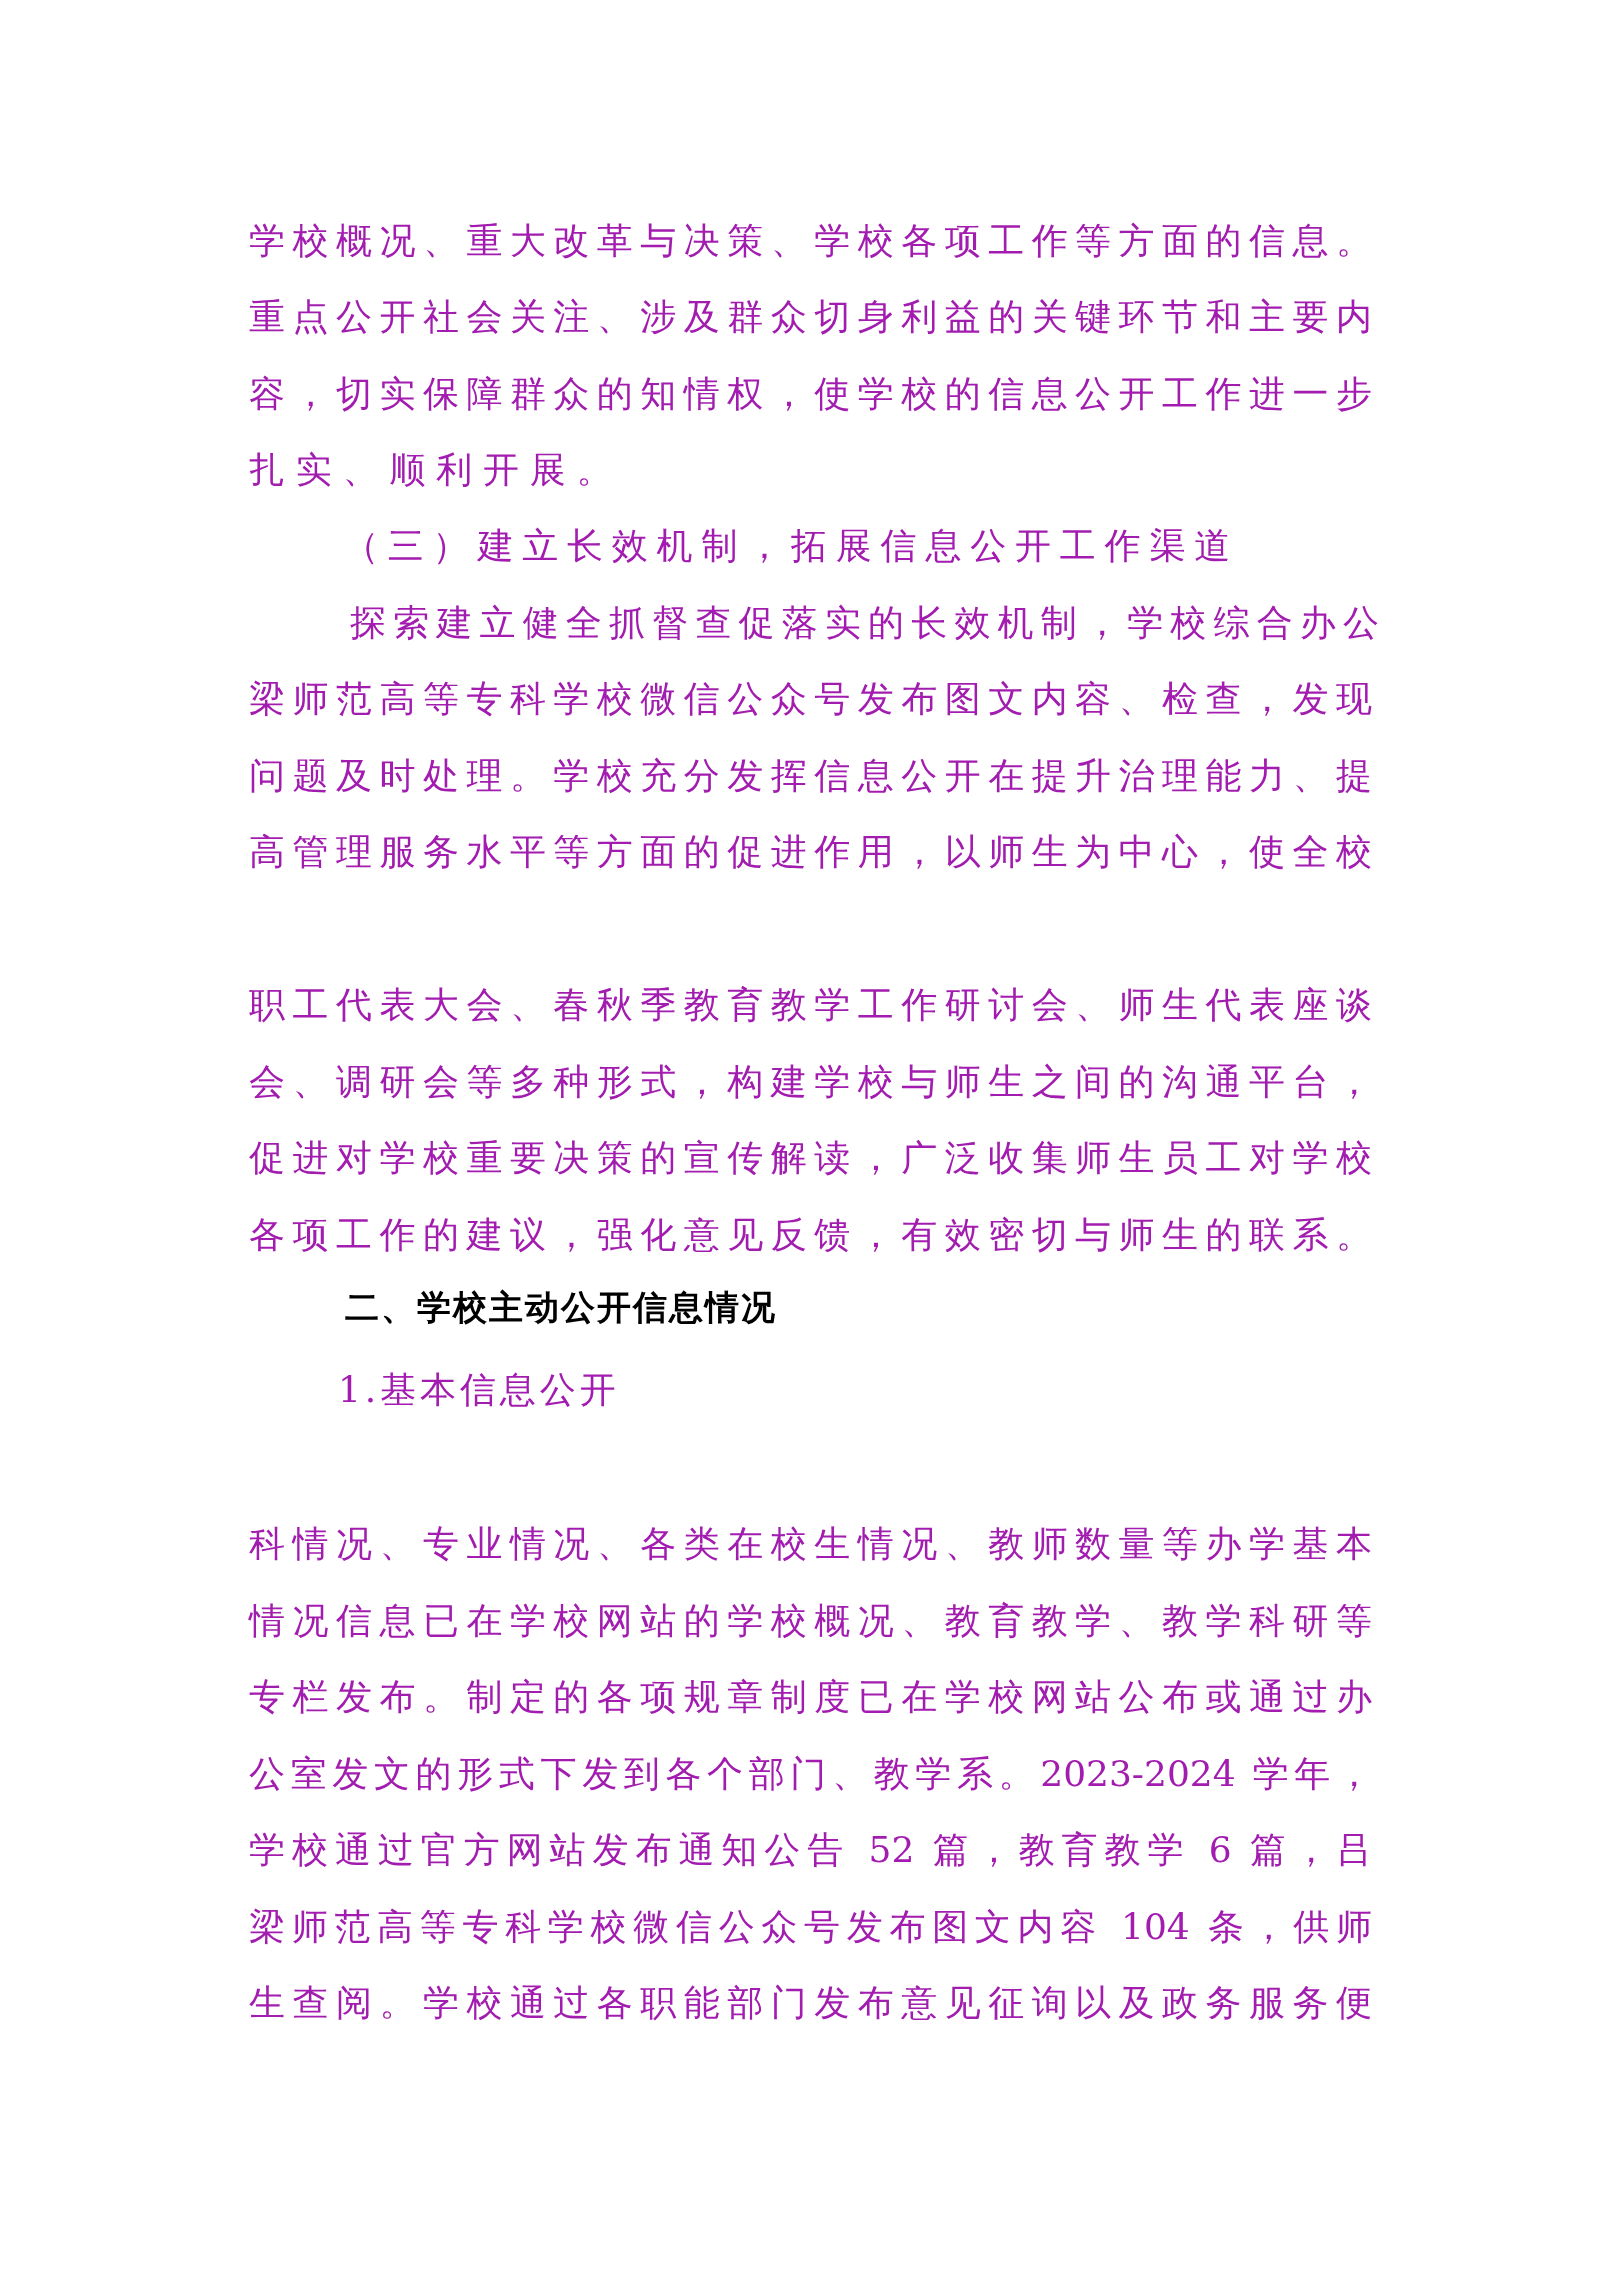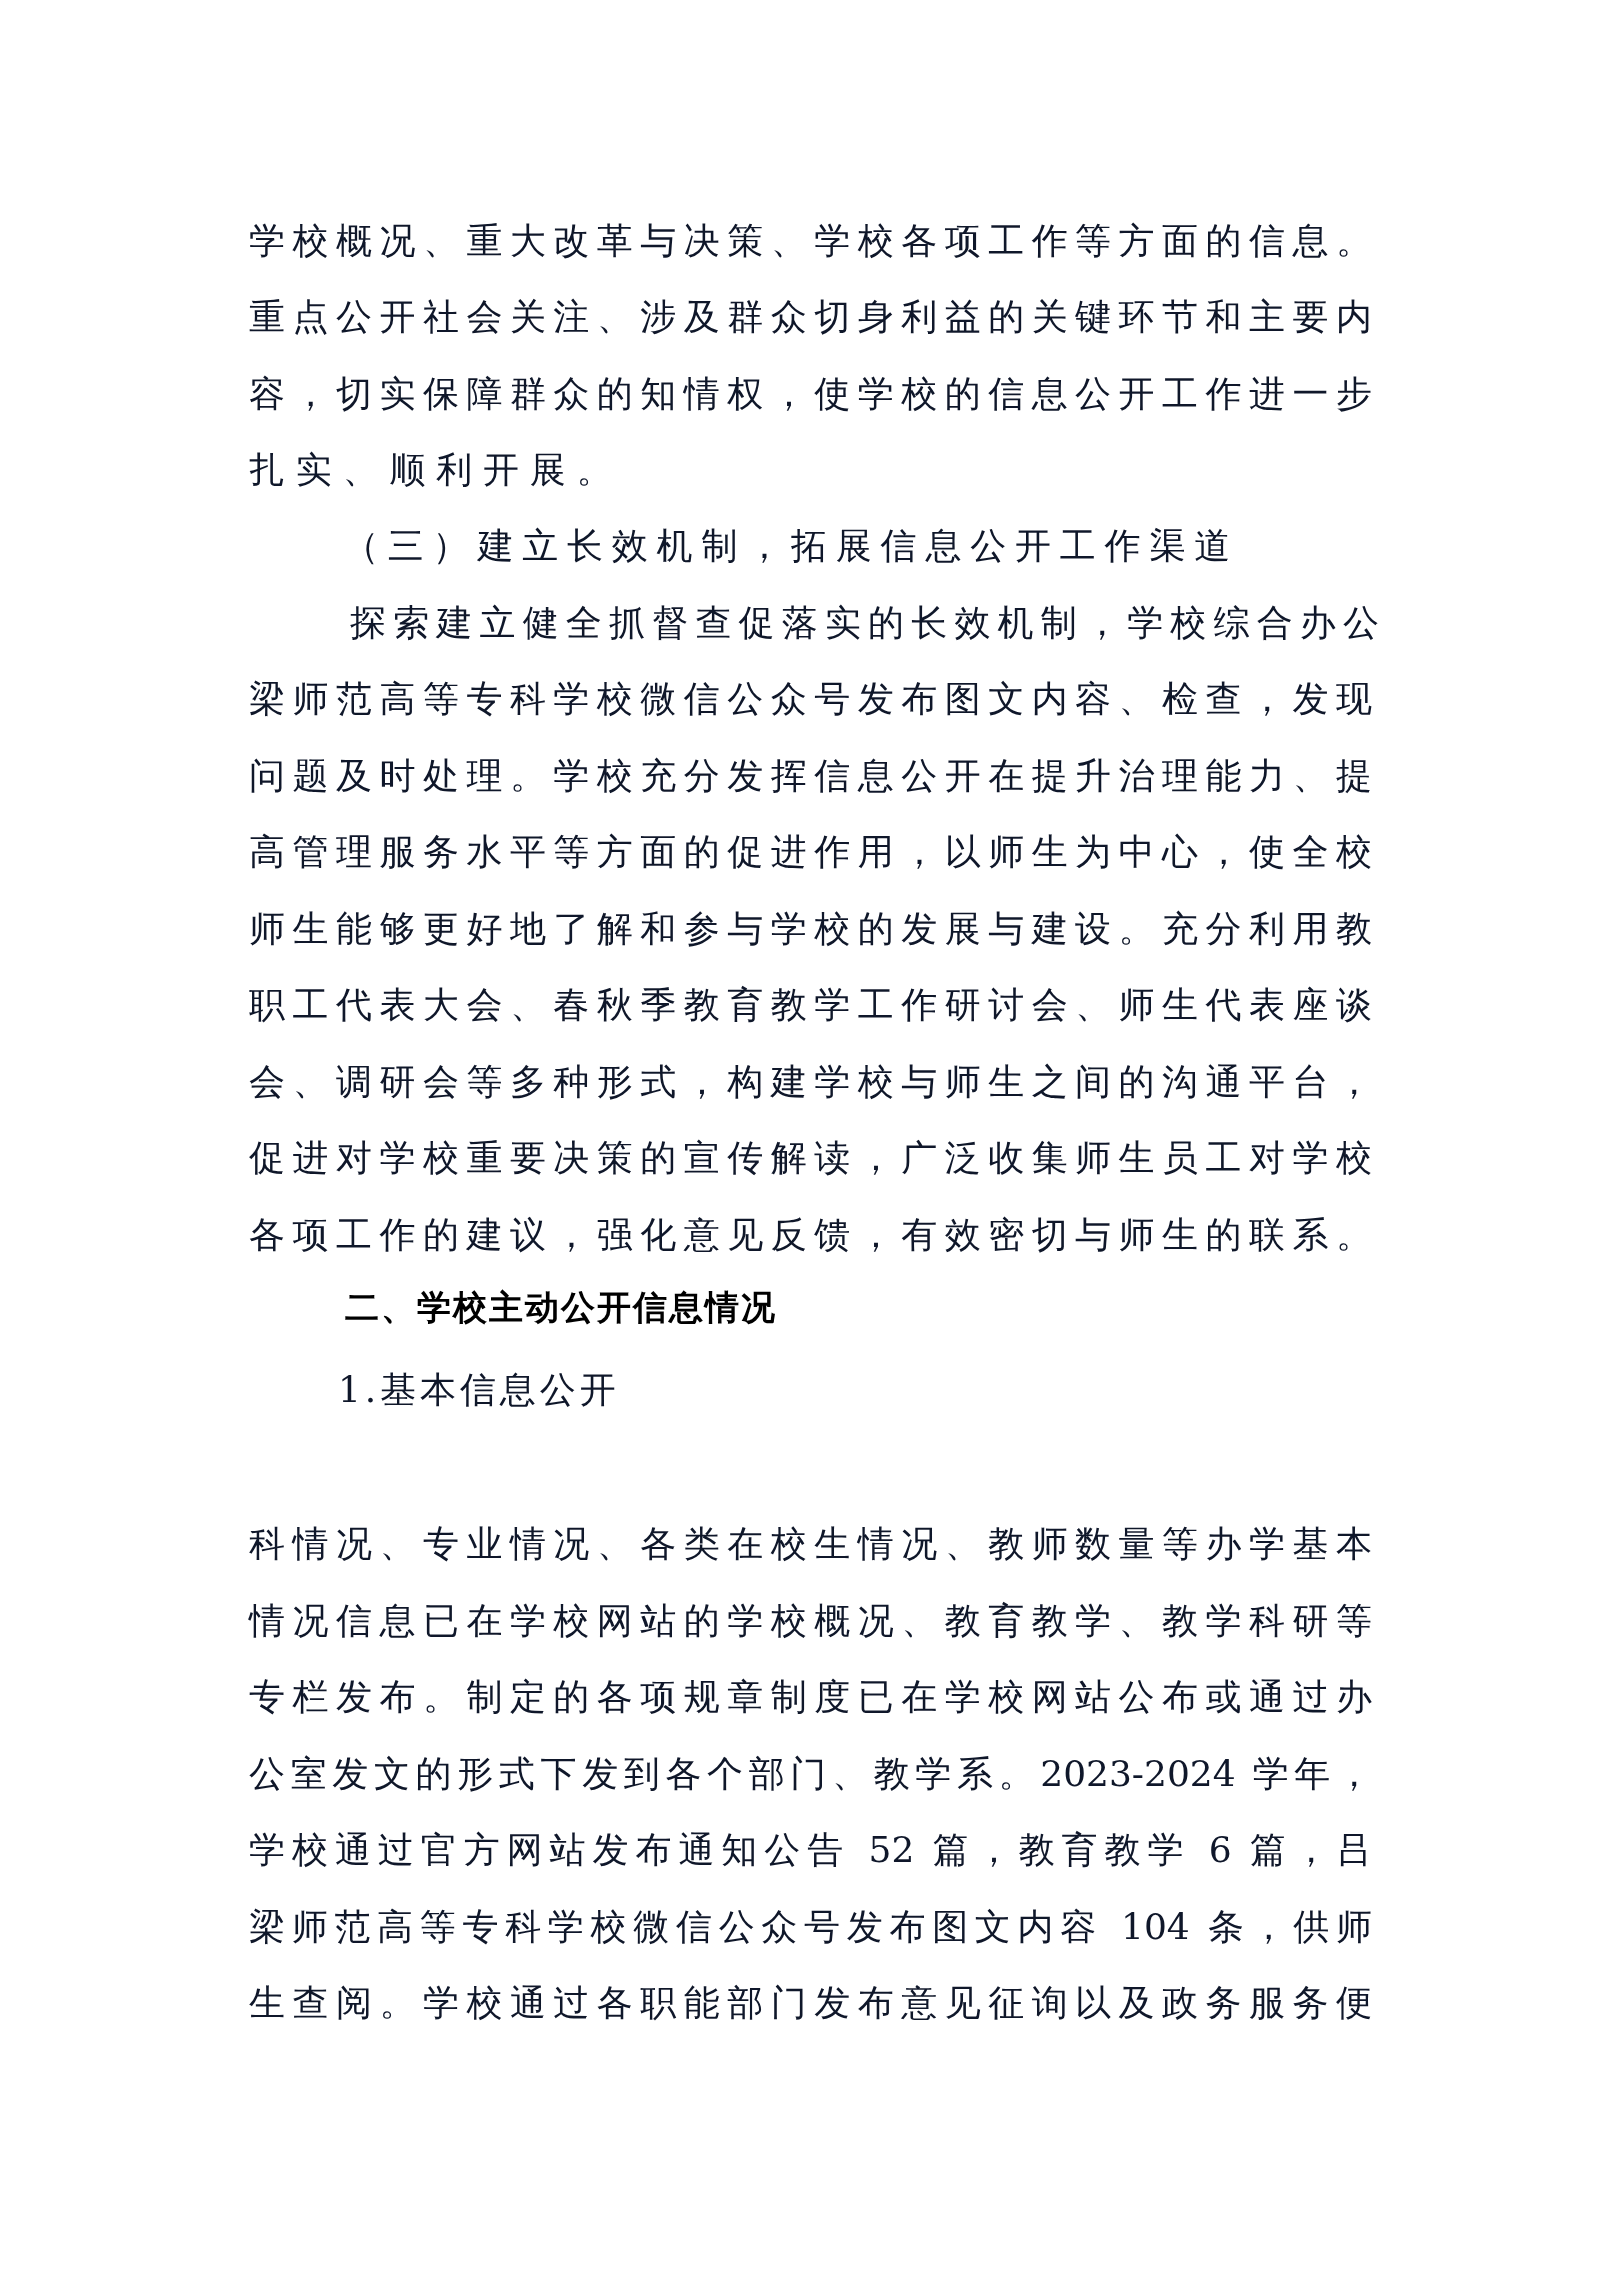--- a/index.html
+++ b/index.html
@@ -21,21 +21,21 @@
     background: #ffffff;
   }
   .line {
     position: absolute;
     left: 249px;
     width: 1123px;
     height: 55px;
     line-height: 55px;
     font-family: "DejaVu Serif", "Liberation Serif", serif;
     font-size: 36px;
-    color: #0f172a;
+    color: #a21caf;
     white-space: nowrap;
     text-align: justify;
     text-align-last: justify;
   }
   .line.last {
     text-align-last: left;
     letter-spacing: 10.8px;
   }
   .line.indent {
     left: 350px;
@@ -73,21 +73,20 @@
   <div class="line" style="top:289px;">重点公开社会关注、涉及群众切身利益的关键环节和主要内</div>
   <div class="line" style="top:366px;">容，切实保障群众的知情权，使学校的信息公开工作进一步</div>
   <div class="line last" style="top:442px;">扎实、顺利开展。</div>
 
   <div class="line subheading" style="top:518px;">（三）建立长效机制，拓展信息公开工作渠道</div>
 
   <div class="line indent" style="top:595px;">探索建立健全抓督查促落实的长效机制，学校综合办公</div>
   <div class="line" style="top:671px;">梁师范高等专科学校微信公众号发布图文内容、检查，发现</div>
   <div class="line" style="top:748px;">问题及时处理。学校充分发挥信息公开在提升治理能力、提</div>
   <div class="line" style="top:824px;">高管理服务水平等方面的促进作用，以师生为中心，使全校</div>
-  <div class="line" style="top:901px;">师生能够更好地了解和参与学校的发展与建设。充分利用教</div>
   <div class="line" style="top:977px;">职工代表大会、春秋季教育教学工作研讨会、师生代表座谈</div>
   <div class="line" style="top:1054px;">会、调研会等多种形式，构建学校与师生之间的沟通平台，</div>
   <div class="line" style="top:1130px;">促进对学校重要决策的宣传解读，广泛收集师生员工对学校</div>
   <div class="line" style="top:1207px;">各项工作的建议，强化意见反馈，有效密切与师生的联系。</div>
 
   <div class="line heading" style="top:1280px;">二、学校主动公开信息情况</div>
 
   <div class="line numbered" style="top:1362px;">1.基本信息公开</div>
 
   <div class="line" style="top:1516px;">科情况、专业情况、各类在校生情况、教师数量等办学基本</div>

